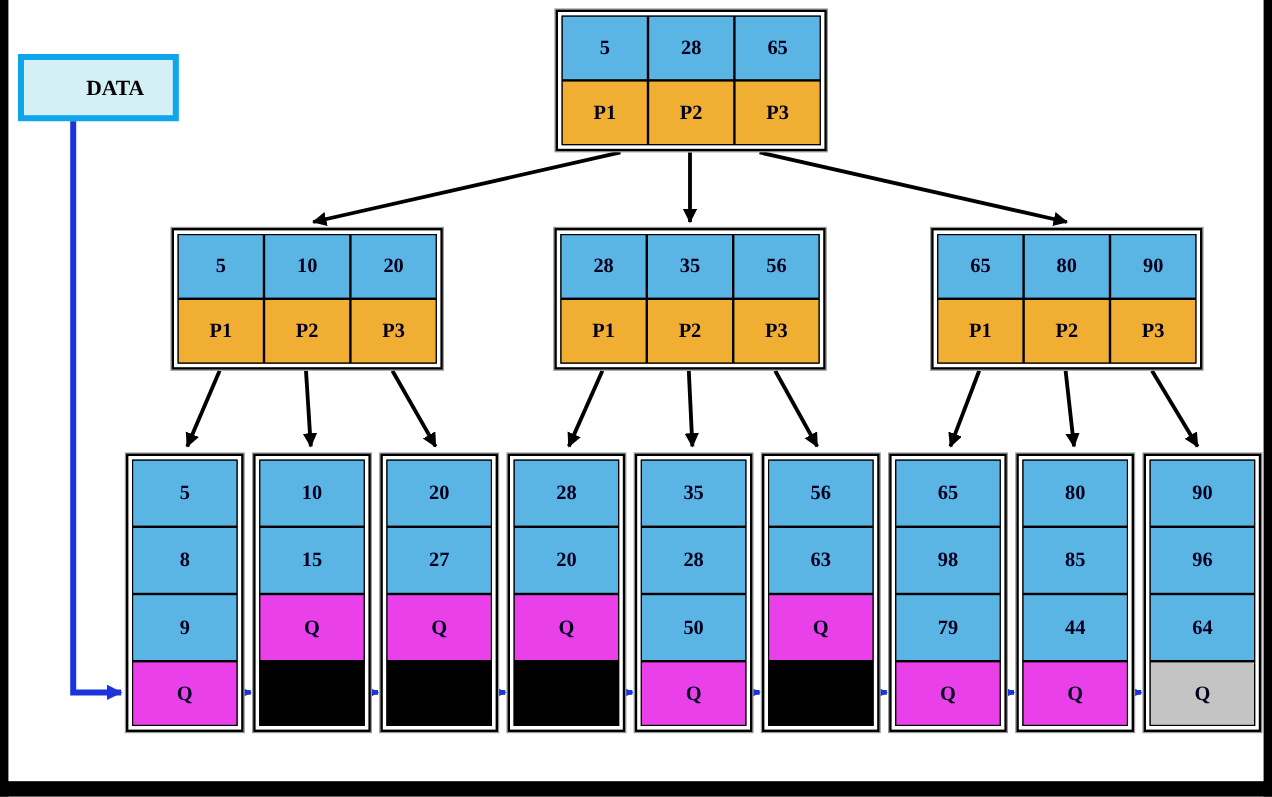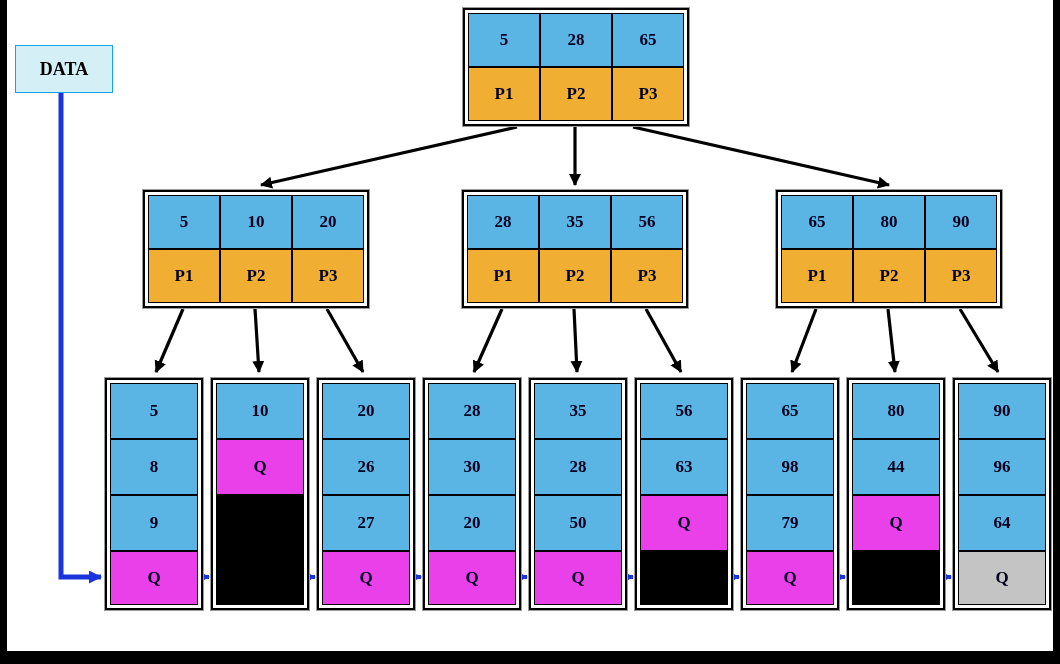--- a/index.html
+++ b/index.html
@@ -49,23 +49,23 @@
     display:flex;align-items:center;justify-content:center;
     font-weight:bold;font-size:17px;color:#00001e;
   }
   .cell.key{background:var(--key-cell,#5ab4e4);}
   .cell.ptr{background:var(--pointer-cell,#f0ae33);}
   .cell.tail{background:var(--queue-cell,#e940e9);}
   .leaf.last .cell.tail{background:var(--queue-cell-last,#c4c4c4);}
   #data-box{
     position:absolute;left:8px;top:45px;width:96px;height:46px;
     background:var(--data-box-bg,#d4f0f6);
-    border:1px solid #0ea5e9;
+    border:5px solid #0ea5e9;
     display:flex;align-items:center;justify-content:center;
-    font-weight:bold;font-size:18px;color:#000;
+    font-weight:bold;font-size:18px;color:#000;padding-left:28px;
   }
   #arrow-layer{position:absolute;left:0;top:0;width:1060px;height:664px;pointer-events:none;}
 </style>
 </head>
 <body>
 
 <div id="canvas">
 
   <svg id="arrow-layer" viewBox="0 0 1060 664">
     <defs>
@@ -156,37 +156,36 @@
       <div class="cell key">5</div>
       <div class="cell key">8</div>
       <div class="cell key">9</div>
       <div class="cell tail">Q</div>
     </div>
   </div>
 
   <div class="leaf" style="left:204px;">
     <div class="leaf-grid">
       <div class="cell key">10</div>
+      <div class="cell key">15</div>
       <div class="cell tail">Q</div>
     </div>
   </div>
 
   <div class="leaf" style="left:310px;">
     <div class="leaf-grid">
       <div class="cell key">20</div>
-      <div class="cell key">26</div>
       <div class="cell key">27</div>
       <div class="cell tail">Q</div>
     </div>
   </div>
 
   <div class="leaf" style="left:416px;">
     <div class="leaf-grid">
       <div class="cell key">28</div>
-      <div class="cell key">30</div>
       <div class="cell key">20</div>
       <div class="cell tail">Q</div>
     </div>
   </div>
 
   <div class="leaf" style="left:522px;">
     <div class="leaf-grid">
       <div class="cell key">35</div>
       <div class="cell key">28</div>
       <div class="cell key">50</div>
@@ -207,20 +206,21 @@
       <div class="cell key">65</div>
       <div class="cell key">98</div>
       <div class="cell key">79</div>
       <div class="cell tail">Q</div>
     </div>
   </div>
 
   <div class="leaf" style="left:840px;">
     <div class="leaf-grid">
       <div class="cell key">80</div>
+      <div class="cell key">85</div>
       <div class="cell key">44</div>
       <div class="cell tail">Q</div>
     </div>
   </div>
 
   <div class="leaf last" style="left:946px;">
     <div class="leaf-grid">
       <div class="cell key">90</div>
       <div class="cell key">96</div>
       <div class="cell key">64</div>

